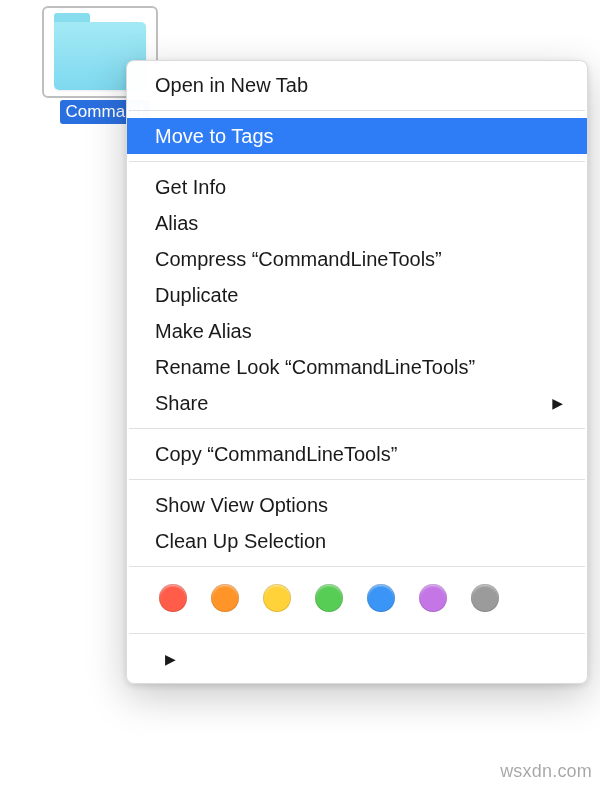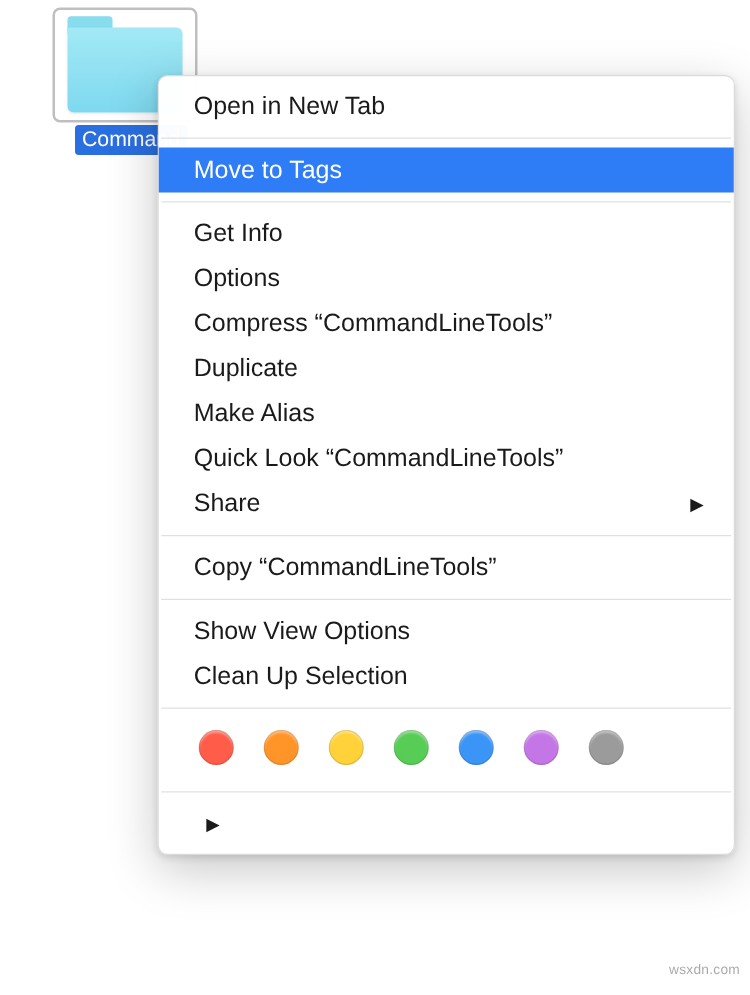--- a/index.html
+++ b/index.html
@@ -111,21 +111,21 @@
       height: 28px;
       border-radius: 50%;
       box-shadow: inset 0 0 0 1px rgba(0,0,0,0.12), inset 0 2px 2px rgba(255,255,255,0.5);
     }
 
     
     .watermark {
       position: absolute;
       right: 8px;
       bottom: 14px;
-      font-size: 11px;
+      font-size: 18px;
       color: rgba(0,0,0,0.35);
       letter-spacing: 0.2px;
     }
   </style>
 </head>
 <body>
 
 <div class="folder-container">
   <div class="folder-icon">
     <div class="folder-outline"></div>
@@ -146,33 +146,33 @@
   <div class="menu-item highlighted">
     <span>Move to Tags</span>
   </div>
 
   <div class="menu-separator"></div>
 
   <div class="menu-item">
     <span>Get Info</span>
   </div>
   <div class="menu-item">
-    <span>Options</span>
+    <span>Alias</span>
   </div>
   <div class="menu-item">
     <span>Compress “CommandLineTools”</span>
   </div>
   <div class="menu-item">
     <span>Duplicate</span>
   </div>
   <div class="menu-item">
     <span>Make Alias</span>
   </div>
   <div class="menu-item">
-    <span>Quick Look “CommandLineTools”</span>
+    <span>Rename Look “CommandLineTools”</span>
   </div>
   <div class="menu-item">
     <span>Share</span>
     <span class="submenu-arrow">▶</span>
   </div>
 
   <div class="menu-separator"></div>
 
   <div class="menu-item">
     <span>Copy “CommandLineTools”</span>

